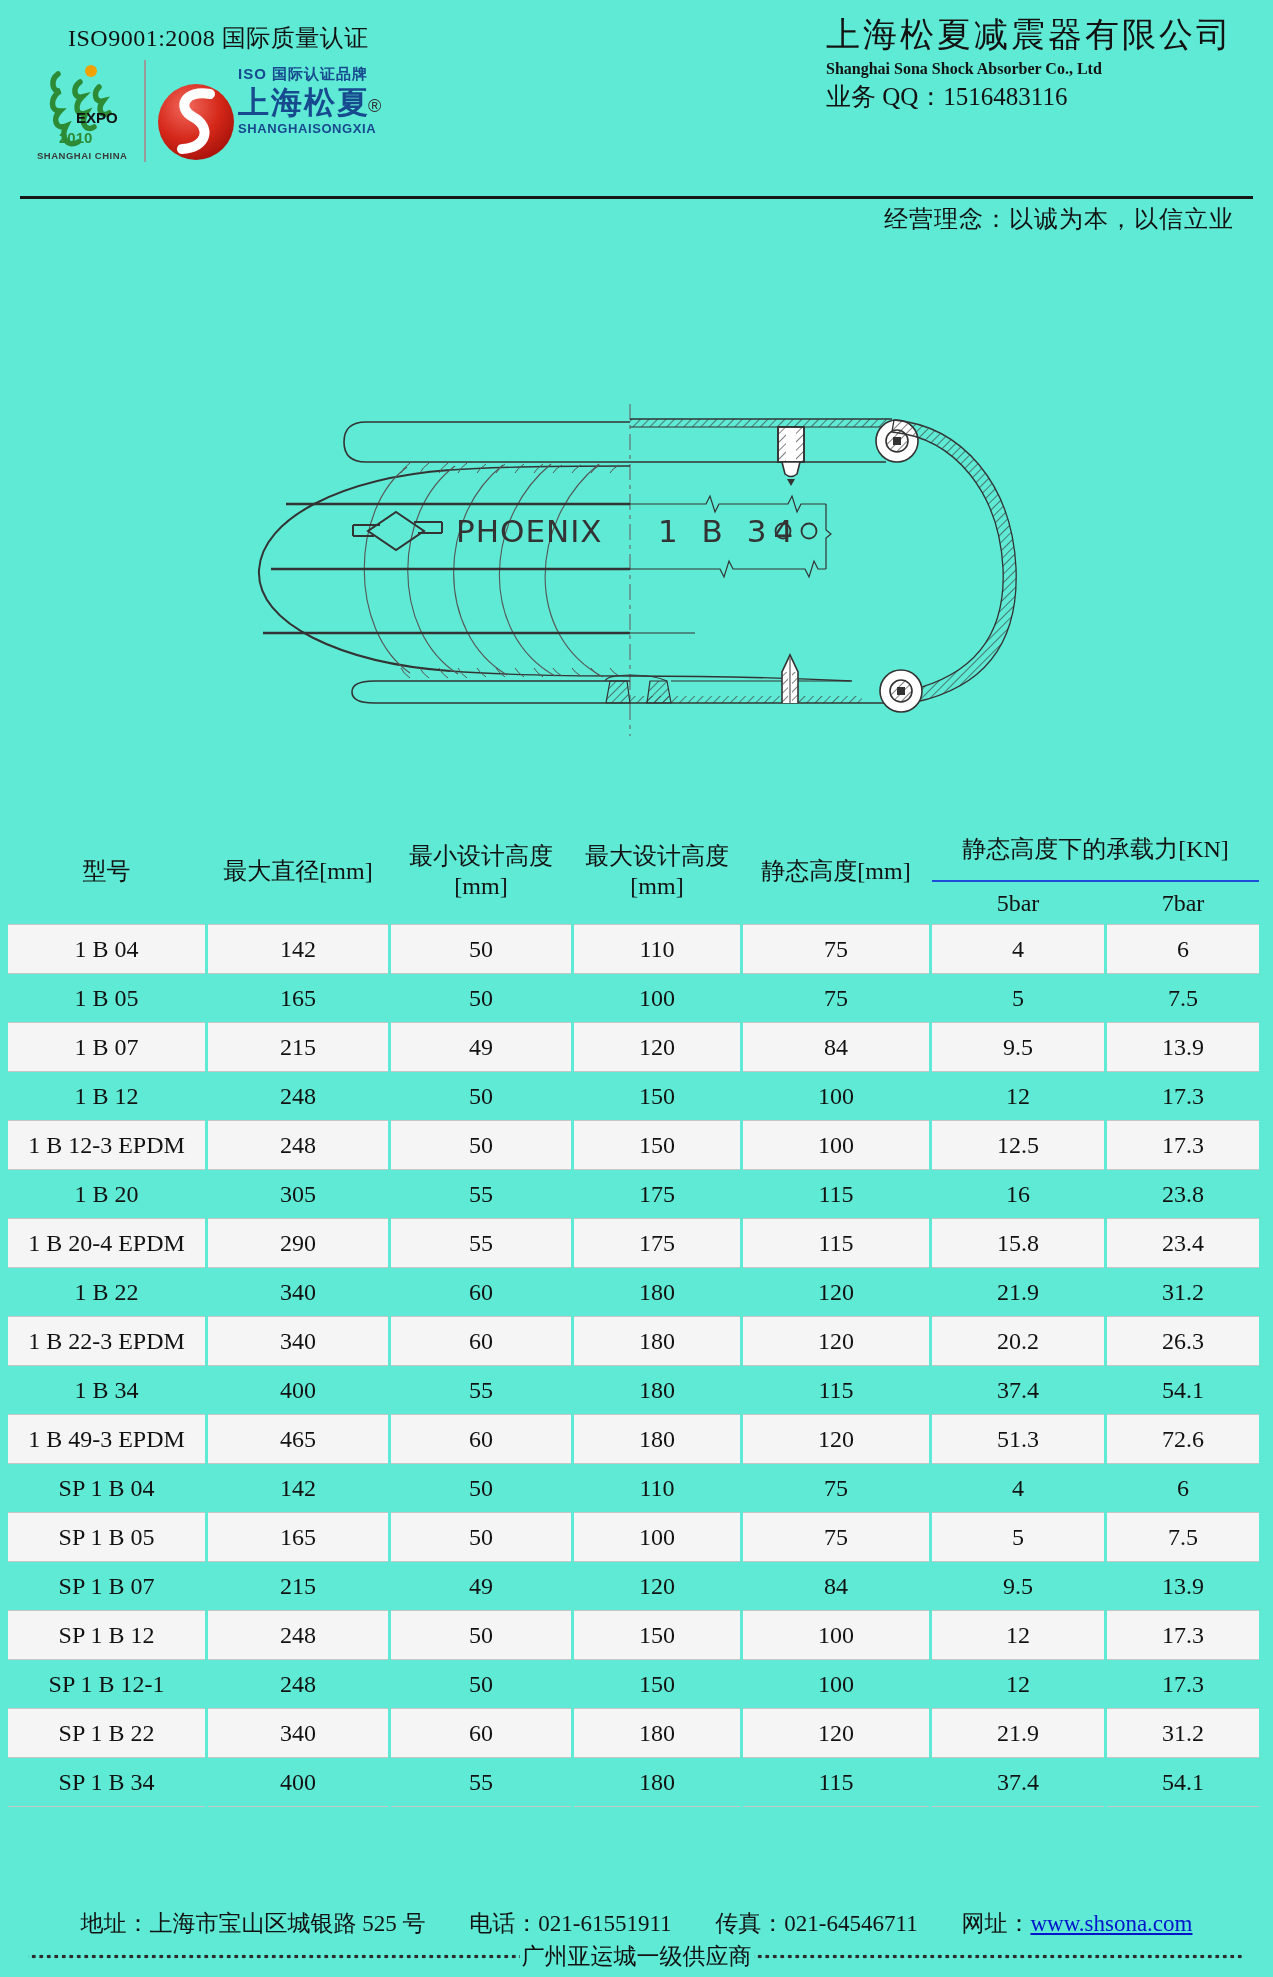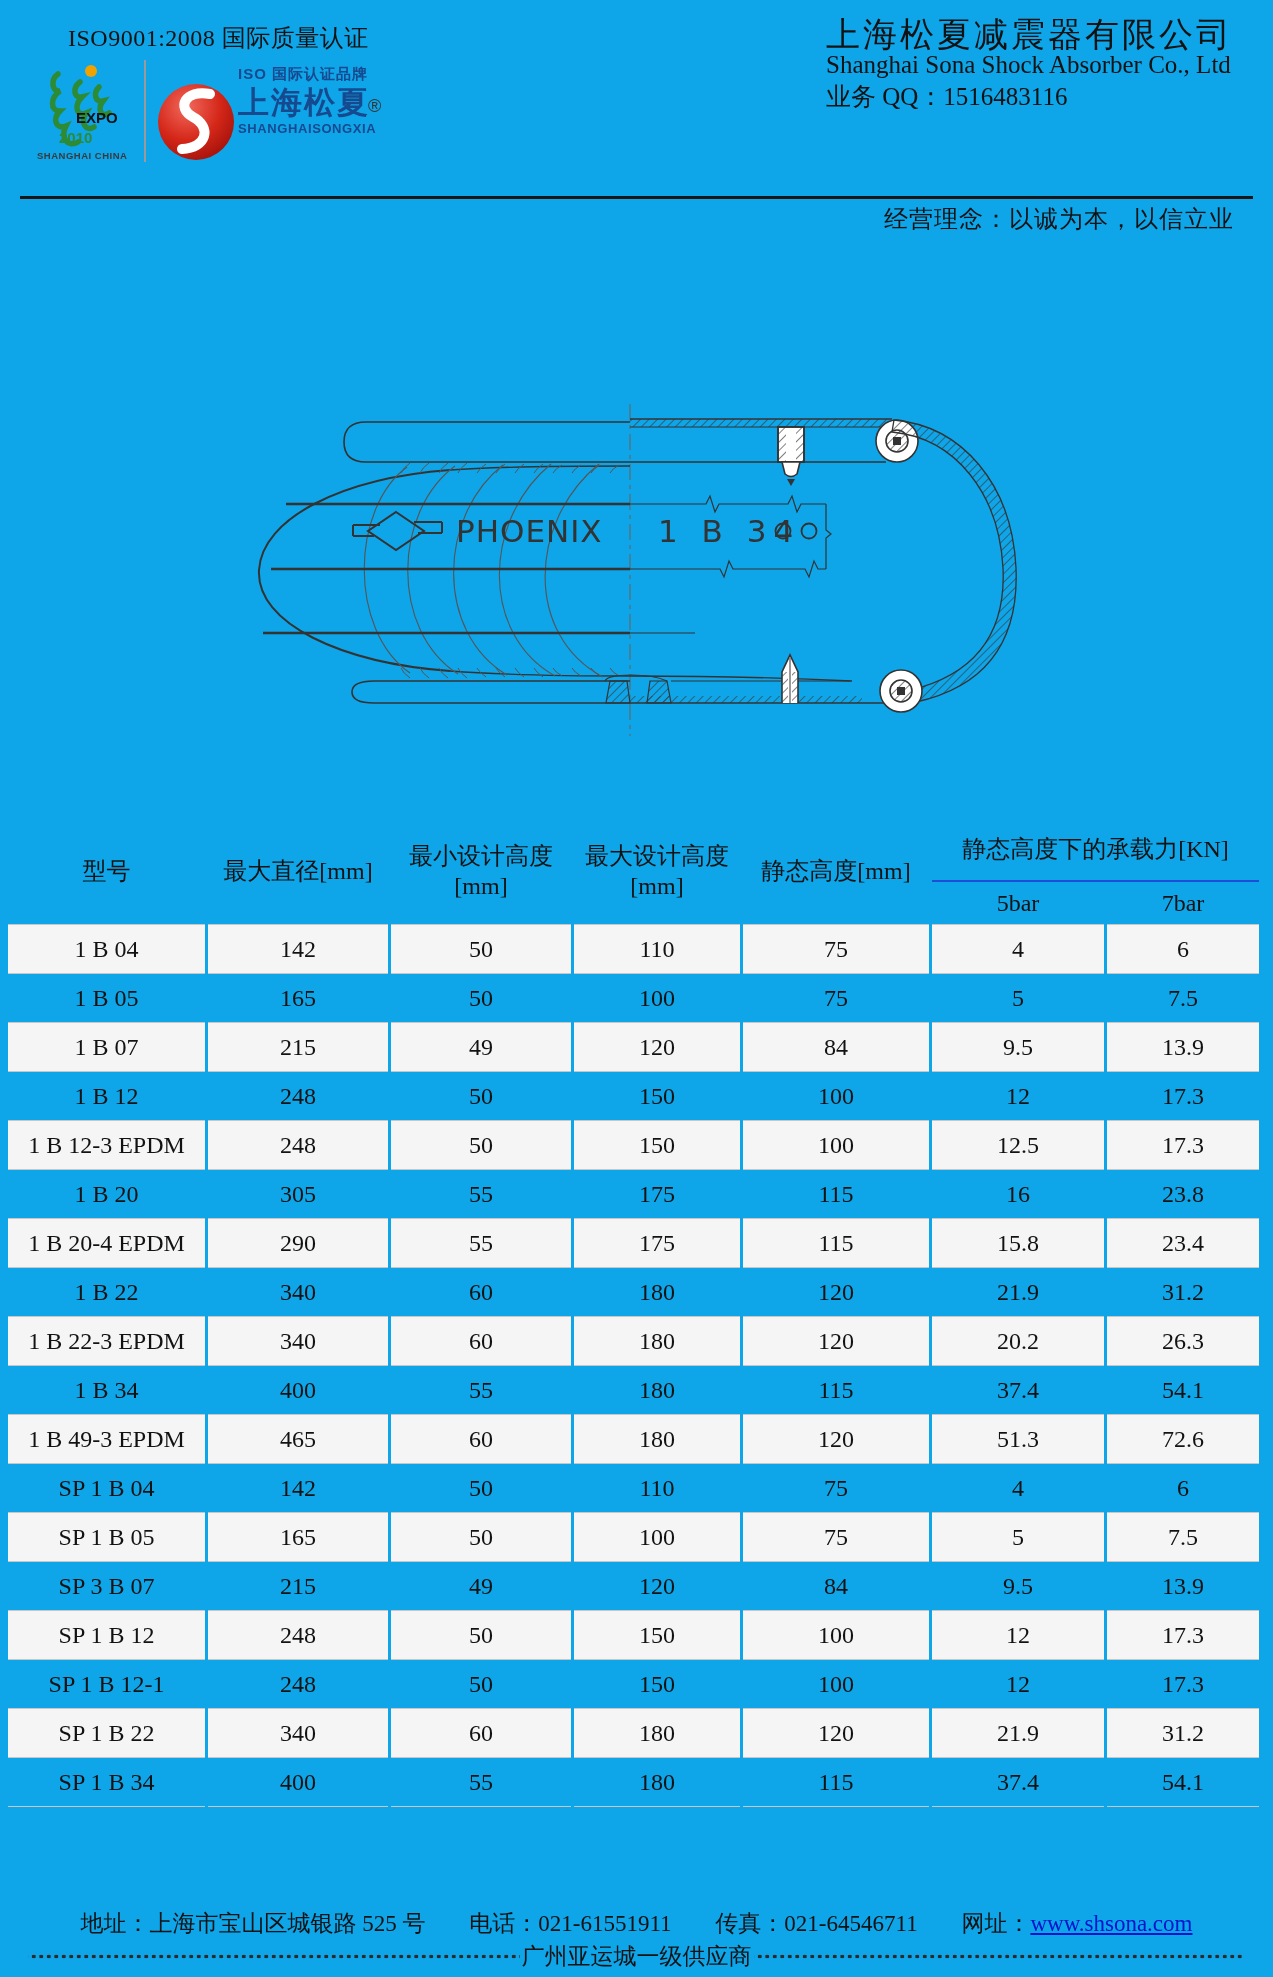--- a/index.html
+++ b/index.html
@@ -1,35 +1,35 @@
 <!DOCTYPE html>
 <html><head>
 <meta charset="utf-8">
 <style>
   html,body{margin:0;padding:0;background:#9a9a9a;}
-  .page{position:relative;width:1273px;height:1977px;margin:0 auto;background:#0ea5e9;
+  .page{position:relative;width:1273px;height:1977px;margin:0 auto;background:#5eead4;
         font-family:"Liberation Serif","DejaVu Serif",serif;color:#121212;overflow:hidden;}
 
   
   .iso-cert{position:absolute;left:68px;top:22px;font-size:24px;letter-spacing:0.5px;}
   .expo-logo{position:absolute;left:28px;top:60px;}
   .logo-divider{position:absolute;left:144px;top:60px;width:2px;height:102px;background:#9a9a9a;}
   .songxia-sphere{position:absolute;left:157px;top:83px;}
   .brand-text{position:absolute;left:238px;top:65px;width:220px;}
   .brand-tagline{font-family:"Liberation Sans","DejaVu Sans",sans-serif;font-weight:bold;
                  font-size:15px;color:#17498f;letter-spacing:1px;}
   .brand-cn{font-family:"Liberation Sans","DejaVu Sans",sans-serif;font-weight:bold;
             font-size:31px;color:#17498f;letter-spacing:2px;line-height:34px;margin-top:2px;}
   .brand-en{font-family:"Liberation Sans","DejaVu Sans",sans-serif;font-weight:bold;
             font-size:13px;color:#17498f;letter-spacing:0.6px;margin-top:1px;}
   .brand-reg{position:absolute;left:368px;top:96px;font-size:18px;color:#333;
              font-family:"Liberation Sans",sans-serif;}
   .company-block{position:absolute;left:826px;top:18px;line-height:1;}
   .company-cn{font-size:34px;letter-spacing:3px;}
-  .company-en{font-size:25px;margin-top:0;}
+  .company-en{font-size:16px;margin-top:9px;font-weight:bold;}
   .company-qq{font-size:25px;margin-top:7px;}
   .company-email{font-size:25px;margin-top:7px;}
   .top-rule{position:absolute;left:20px;right:20px;top:196px;height:3px;background:#161616;}
   .motto{position:absolute;right:39px;top:203px;font-size:24px;letter-spacing:1px;}
 
   
   .drawing{position:absolute;left:150px;top:400px;width:950px;height:340px;}
 
   
   .spec-table{position:absolute;left:5px;top:818px;border-collapse:separate;border-spacing:3px 0;
@@ -342,21 +342,21 @@
         <tr>
           <td>SP 1 B 05</td>
           <td>165</td>
           <td>50</td>
           <td>100</td>
           <td>75</td>
           <td>5</td>
           <td>7.5</td>
         </tr>
         <tr>
-          <td>SP 3 B 07</td>
+          <td>SP 1 B 07</td>
           <td>215</td>
           <td>49</td>
           <td>120</td>
           <td>84</td>
           <td>9.5</td>
           <td>13.9</td>
         </tr>
         <tr>
           <td>SP 1 B 12</td>
           <td>248</td>

